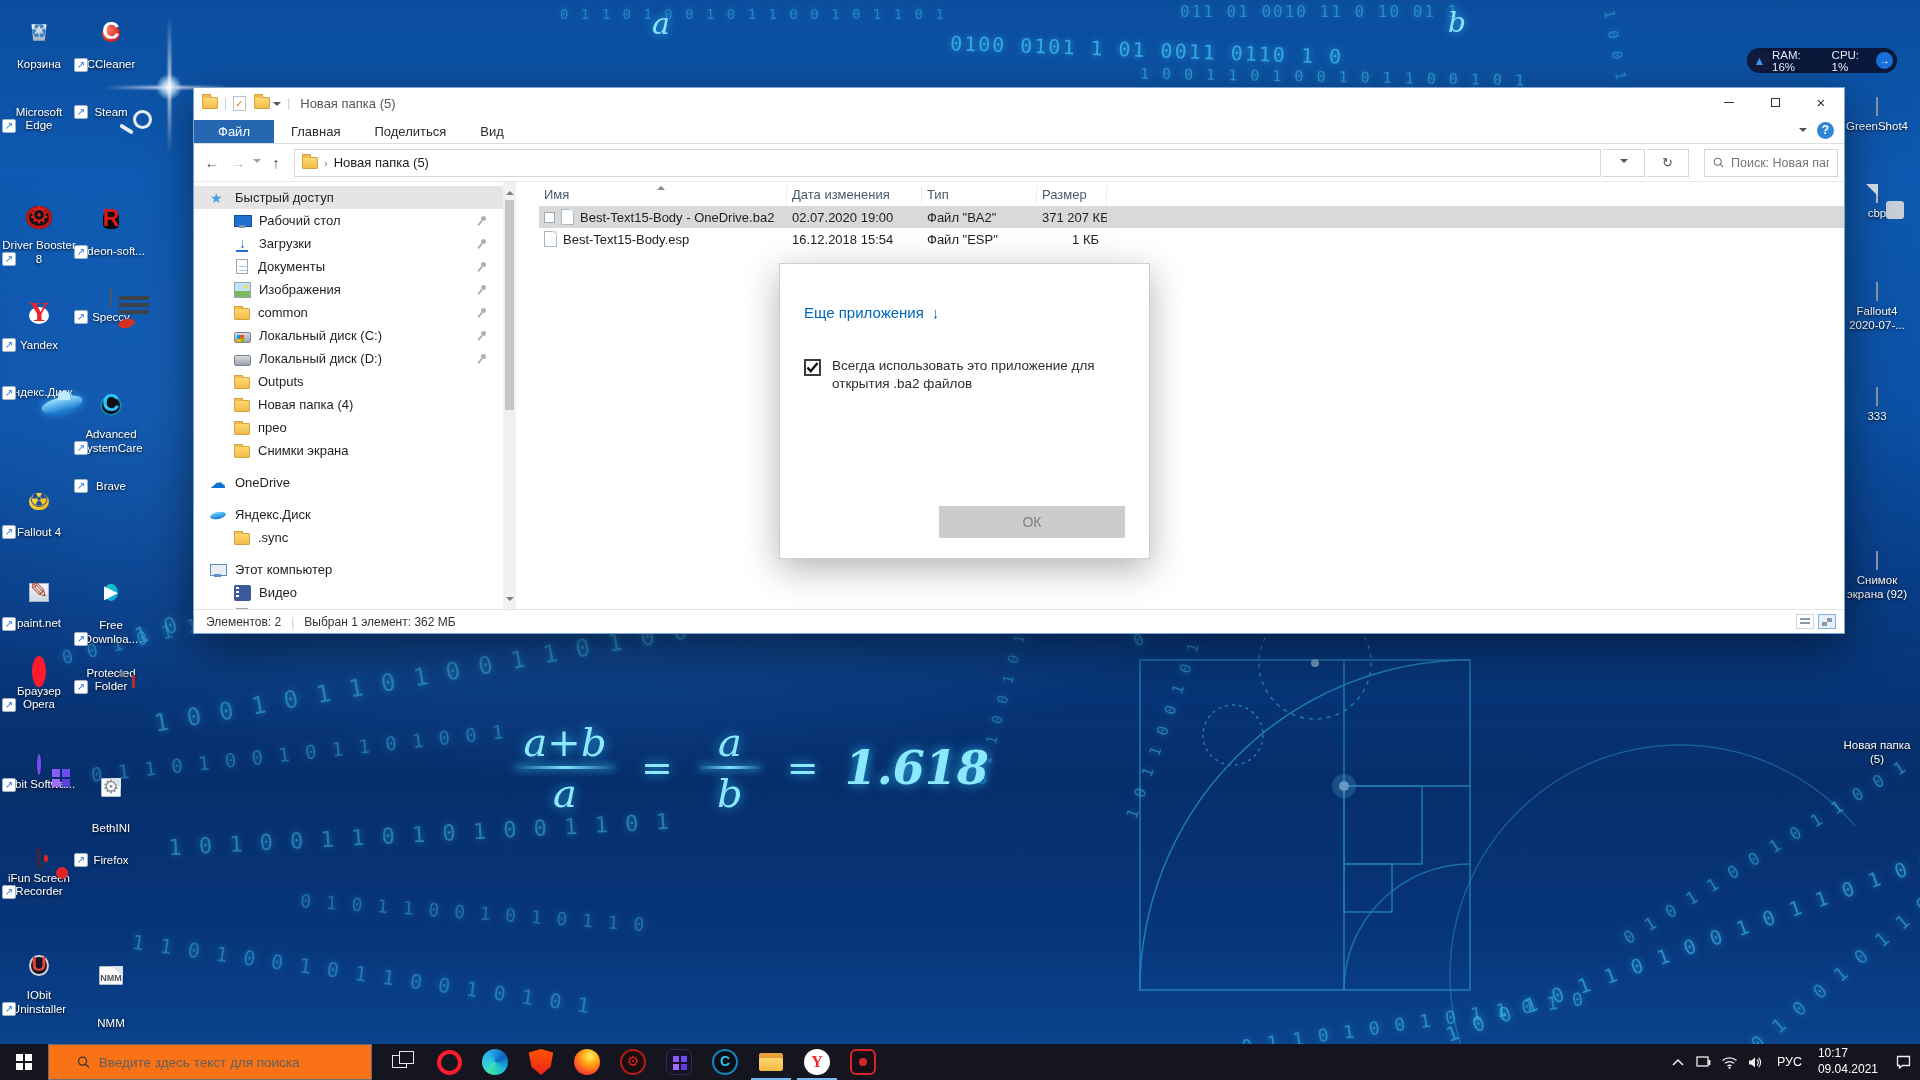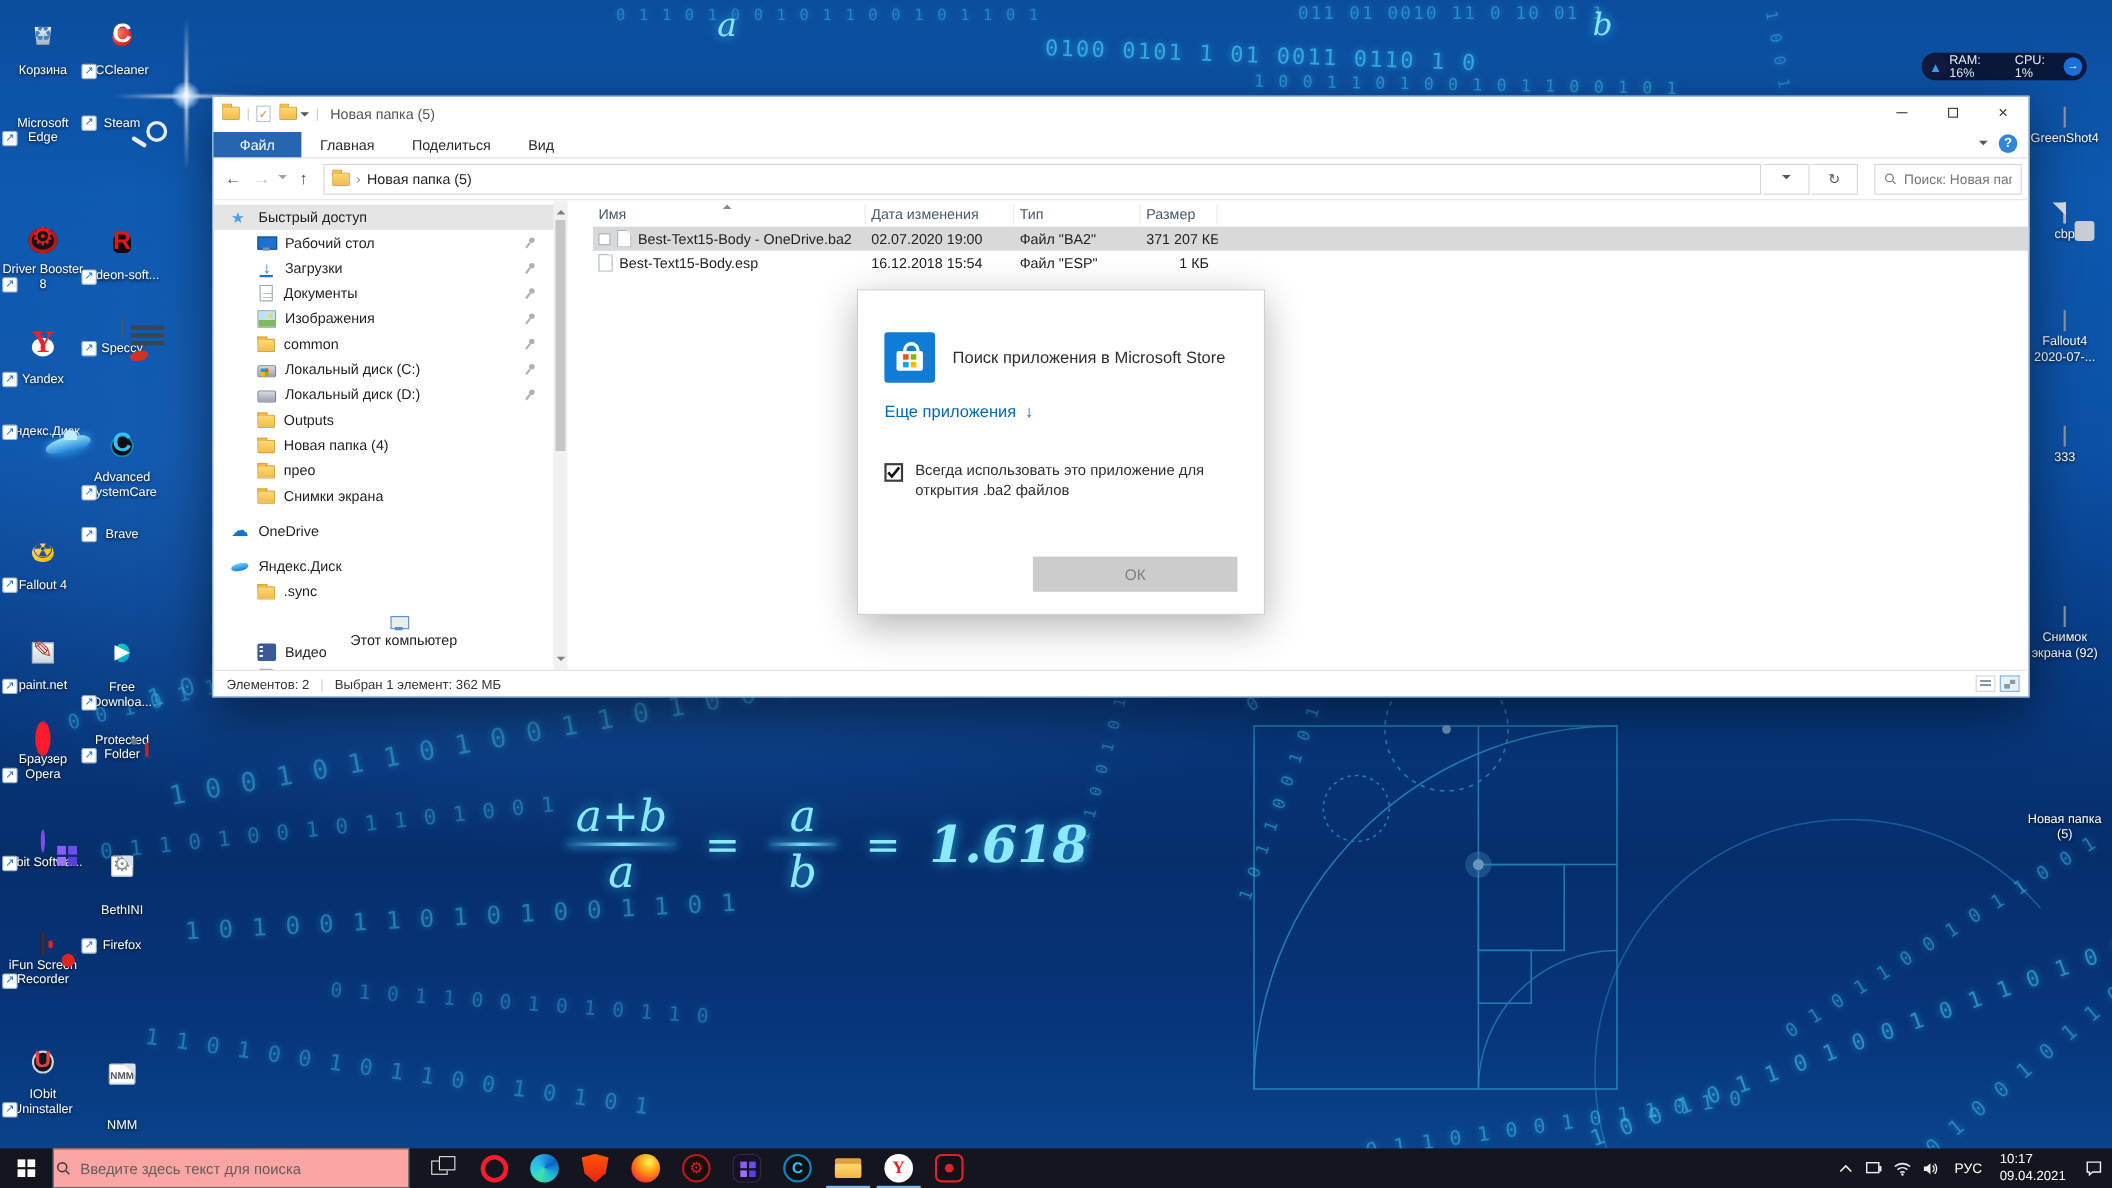--- a/index.html
+++ b/index.html
@@ -192,21 +192,21 @@
 .dchk{display:flex;gap:11px;margin-top:36px;align-items:flex-start}
 .cbox{width:17px;height:17px;border:2px solid #3c3c3c;background:#fff;flex:none;display:flex;align-items:center;justify-content:center;margin-top:2px}
 .dchk-tx{font-size:13.5px;line-height:1.35;width:300px}
 .okbtn{position:absolute;right:24px;bottom:20px;width:186px;height:32px;background:#cccccc;color:#7f7f7f;
  font-size:14px;display:flex;align-items:center;justify-content:center}
 
 .taskbar{position:absolute;left:0;bottom:0;width:1920px;height:36px;background:#15151f;z-index:40;display:flex;align-items:center}
 .startb{width:48px;height:36px;display:flex;align-items:center;justify-content:center}
 .winlogo{width:16px;height:16px;position:relative}
 .winlogo::before{content:"";position:absolute;left:0;top:0;width:7px;height:7px;background:#fff;box-shadow:9px 0 0 #fff,0 9px 0 #fff,9px 9px 0 #fff}
-.tsearch{width:324px;height:36px;background:#fca5a5;border:1px solid #6a6a72;display:flex;align-items:center;padding:0 2px;gap:9px}
+.tsearch{width:324px;height:36px;background:#f97316;border:1px solid #6a6a72;display:flex;align-items:center;padding:0 28px;gap:9px}
 .tsearch input{border:none;outline:none;background:transparent;width:100%;font-size:13.5px;color:#444;font-family:"Liberation Sans",sans-serif}
 .tsearch input::placeholder{color:#5f5f5f}
 .tslot{width:46px;height:36px;display:flex;align-items:center;justify-content:center;position:relative}
 .runline{position:absolute;bottom:0;left:3px;width:40px;height:2.5px;background:#76b9ed}
 .ticon{width:26px;height:26px;position:relative;text-align:center}
 .t-task-view::before{content:"";position:absolute;left:2px;top:6px;width:13px;height:11px;border:1.5px solid #e8e8e8}
 .t-task-view::after{content:"";position:absolute;left:9px;top:2px;width:13px;height:11px;border:1.5px solid #e8e8e8;background:#15151f}
 .t-opera{border-radius:50%;border:4.5px solid #ff1b2d;width:25px;height:25px}
 .t-edge{border-radius:50%;background:conic-gradient(from 220deg,#35e0c8,#2bb3ea 28%,#0b63c4 55%,#1db8d8 75%,#45e6a0)}
 .t-brave{background:linear-gradient(180deg,#ff5500,#e8231d);clip-path:polygon(50% 0,97% 13%,87% 68%,50% 100%,13% 68%,3% 13%)}
@@ -469,21 +469,21 @@
               <span class="slabel">OneDrive</span>
             </div>
             <div class="srow sgap" style="padding-left: 16px;">
               <span class="si si-saucer"></span>
               <span class="slabel">Яндекс.Диск</span>
             </div>
             <div class="srow" style="padding-left: 40px;">
               <span class="si si-folder"></span>
               <span class="slabel">.sync</span>
             </div>
-            <div class="srow sgap" style="padding-left: 16px; flex-direction: column;">
+            <div class="srow sgap" style="padding-left: 16px;">
               <span class="si si-pc"></span>
               <span class="slabel">Этот компьютер</span>
             </div>
             <div class="srow" style="padding-left: 40px;">
               <span class="si si-film"></span>
               <span class="slabel">Видео</span>
             </div>
             <div class="srow" style="padding-left: 40px;">
               <span class="si si-doc"></span>
               <span class="slabel">Документы</span>
@@ -531,26 +531,20 @@
       <span class="stsep">|</span>
       <span>Выбран 1 элемент: 362 МБ</span>
       <span class="viewbtns">
         <span class="vb"></span>
         <span class="vb grid sel"></span>
       </span>
     </div>
   </div>
 
   <div class="dlg">
-    <div class="dstore">
-      <span class="dstore-ic" id="storeic" style="background: rgb(15, 124, 215);">
-          <span class="bag"></span>
-        </span>
-      <span class="dstore-tx">Поиск приложения в Microsoft Store</span>
-    </div>
     <div class="dlink" id="dlink" style="color: rgb(0, 102, 184);">
       <span>Еще приложения</span>
       <span>↓</span>
     </div>
     <div class="dchk">
       <span class="cbox">
         <svg width="13" height="11" viewBox="0 0 14 12">
             <path d="M1.5 6l3.6 4L12.5 1" stroke="#111" stroke-width="2.6" fill="none"></path>
           </svg>
       </span>

